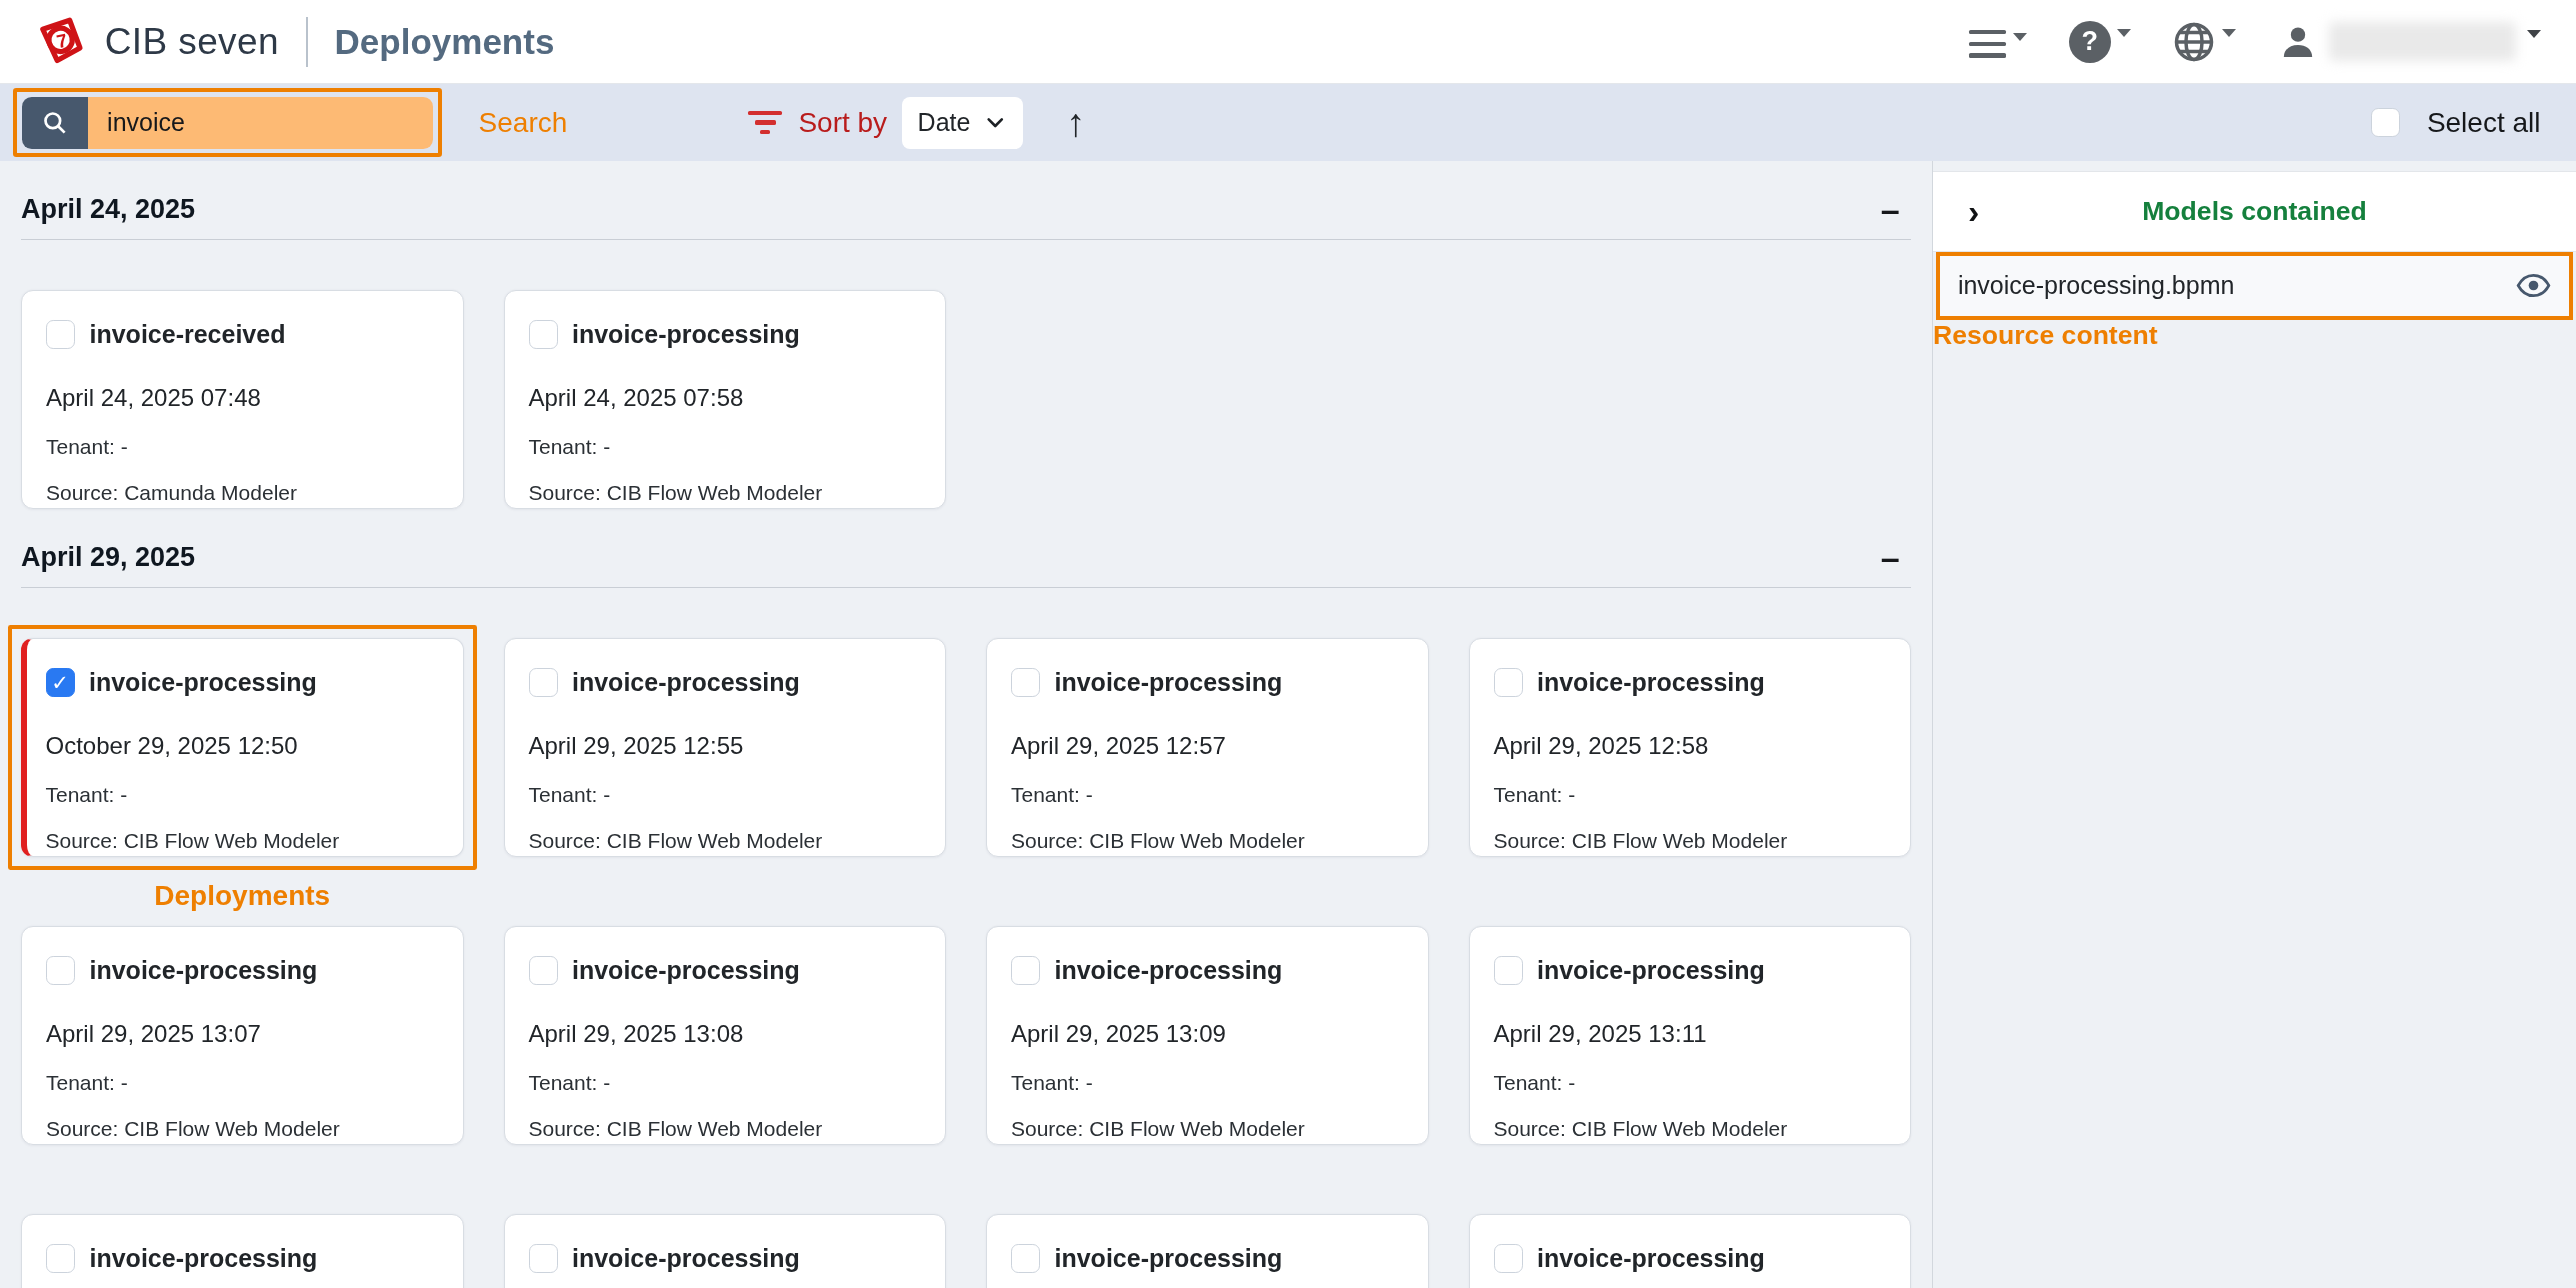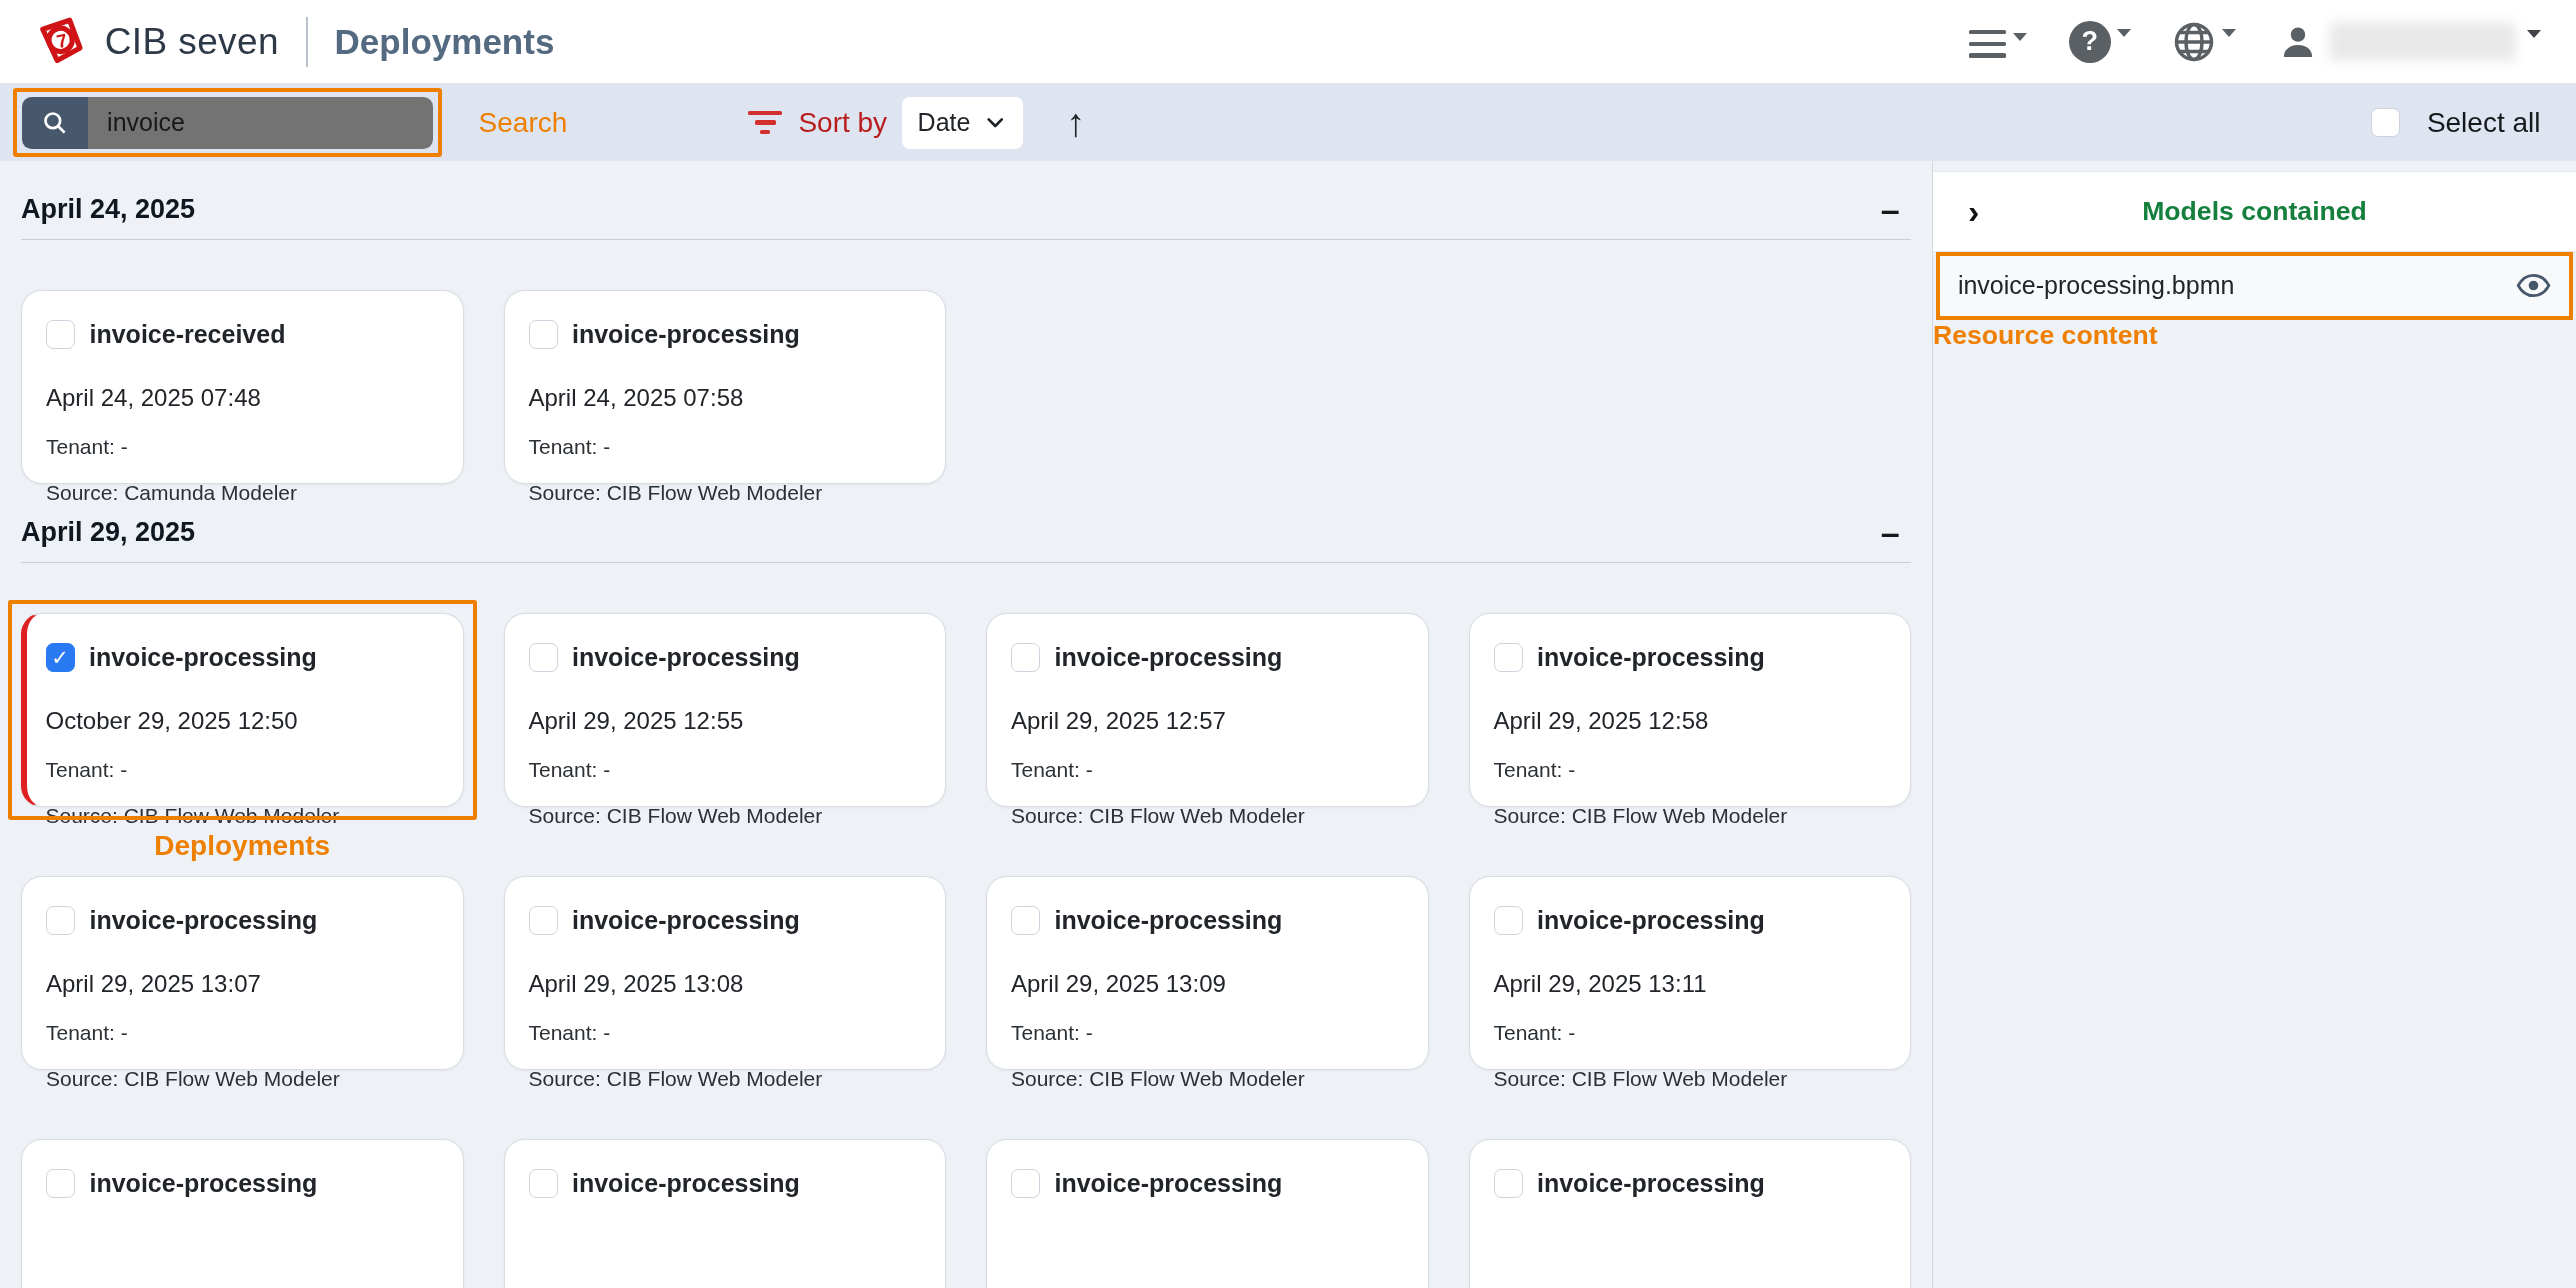--- a/index.html
+++ b/index.html
@@ -27,21 +27,21 @@
   .caret-dark { border-top-color:#3f4347; }
 
   
   .toolbar { height:77px; background:#dee4f0; display:flex; align-items:center; padding:0 13px; position:relative; }
   .orange { color:#ee7f01; }
   .search-frame { border:4px solid #ee7f01; border-radius:3.2px; padding:4.8px; display:flex; background:transparent; }
   .search-group { display:flex; }
   .search-btn { width:66px; height:52px; background:#47586d; border:none; border-radius:9.7px 0 0 9.7px;
                 display:flex; align-items:center; justify-content:center; cursor:pointer; }
   .search-input { width:345px; height:52px; border:none; border-radius:0 9.7px 9.7px 0; font-size:25px;
-                  padding:0 19.3px; color:#16181b; background:#737373; outline:none;
+                  padding:0 19.3px; color:#16181b; background:#fdba74; outline:none;
                   font-family:"Liberation Sans","DejaVu Sans",sans-serif; }
   .search-label { font-size:28px; font-weight:400; margin-left:37px; }
 
   .sort-wrap { display:flex; align-items:center; margin-left:181px; gap:14.5px; }
   .filter-icon { display:flex; flex-direction:column; align-items:center; gap:4.8px; margin-right:1.6px; }
   .filter-icon div { height:4.8px; background:#d32f2f; border-radius:1.6px; }
   .filter-icon .f1{ width:34px; } .filter-icon .f2{ width:21px; } .filter-icon .f3{ width:9.7px; }
   .sort-label { font-size:28px; color:#b91c1c; }
   .sort-select { width:121px; height:52px; background:#fff; border-radius:8px; display:flex;
                  align-items:center; justify-content:space-between; padding:0 16px; cursor:pointer; }
@@ -62,21 +62,21 @@
   .main { width:1932px; padding:0 21px; overflow:hidden; }
 
   .group-header { display:flex; align-items:center; justify-content:space-between; padding-top:31px; }
   .group-date { font-size:27px; font-weight:700; color:#0f1720; }
   .collapse { border:none; background:none; font-size:34px; font-weight:700; color:#16181b;
               cursor:pointer; line-height:1; padding:0 11.3px; }
   .group-rule { border-top:1.6px solid #c9ced5; margin-top:13px; }
 
   .card-grid { display:grid; grid-template-columns:repeat(4,1fr); column-gap:40px; row-gap:69px; margin-top:50px; }
   .cell { position:relative; }
-  .card { background:#fff; border:0.8px solid #d8dde3; border-radius:21px; height:194px;
+  .card { background:#fff; border:0.8px solid #d8dde3; border-radius:12px; height:219px;
           padding:29px 24px; box-shadow:0 0.8px 2.4px rgba(30,40,60,.06); cursor:pointer; }
   .card.selected { border-left:6.4px solid #e02020; padding-left:18.5px; }
   .card-head { display:flex; align-items:center; gap:14.5px; }
   .card-title { font-size:25px; font-weight:700; color:#212529; }
   .card-date { font-size:24px; color:#212529; margin-top:35px; }
   .card-tenant, .card-source { font-size:21px; color:#2b3035; margin-top:22.5px; }
 
   .cell.annotated::before { content:""; position:absolute; inset:-13px; border:4.8px solid #ee7f01;
                             border-radius:2.4px; pointer-events:none; }
   .deploy-label { position:absolute; top:calc(100% + 22.5px); left:0; right:0; text-align:center;

